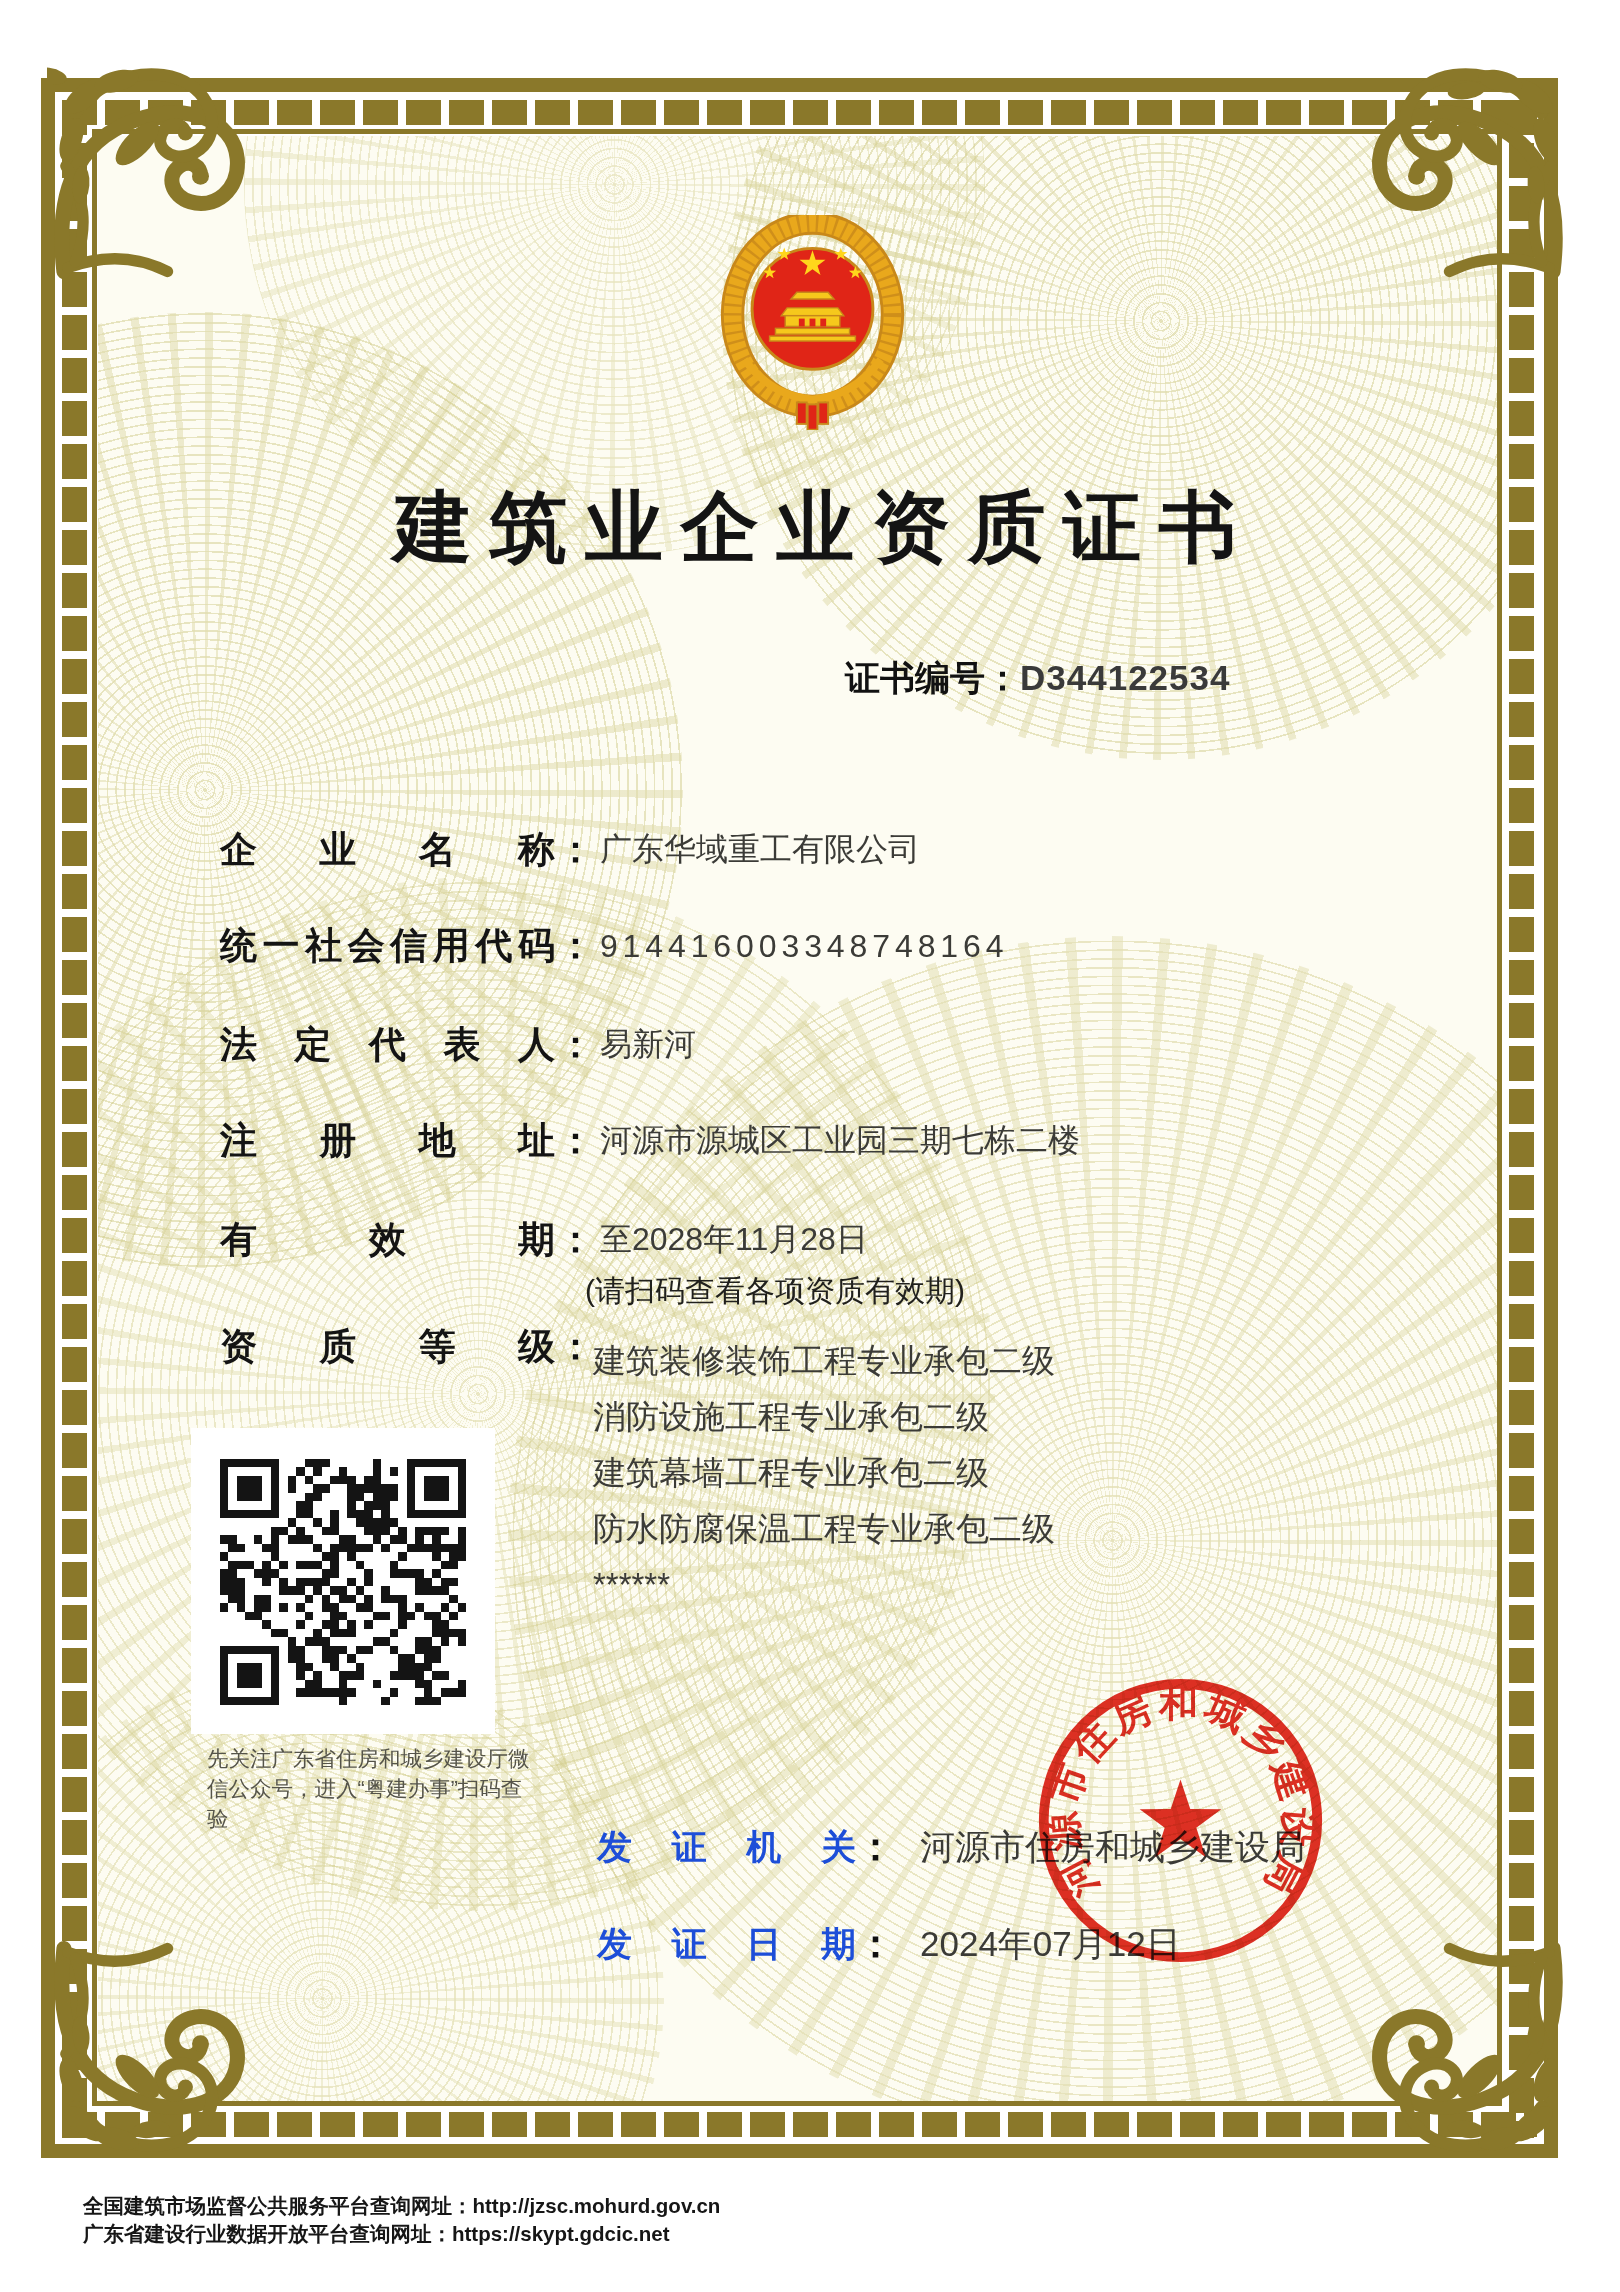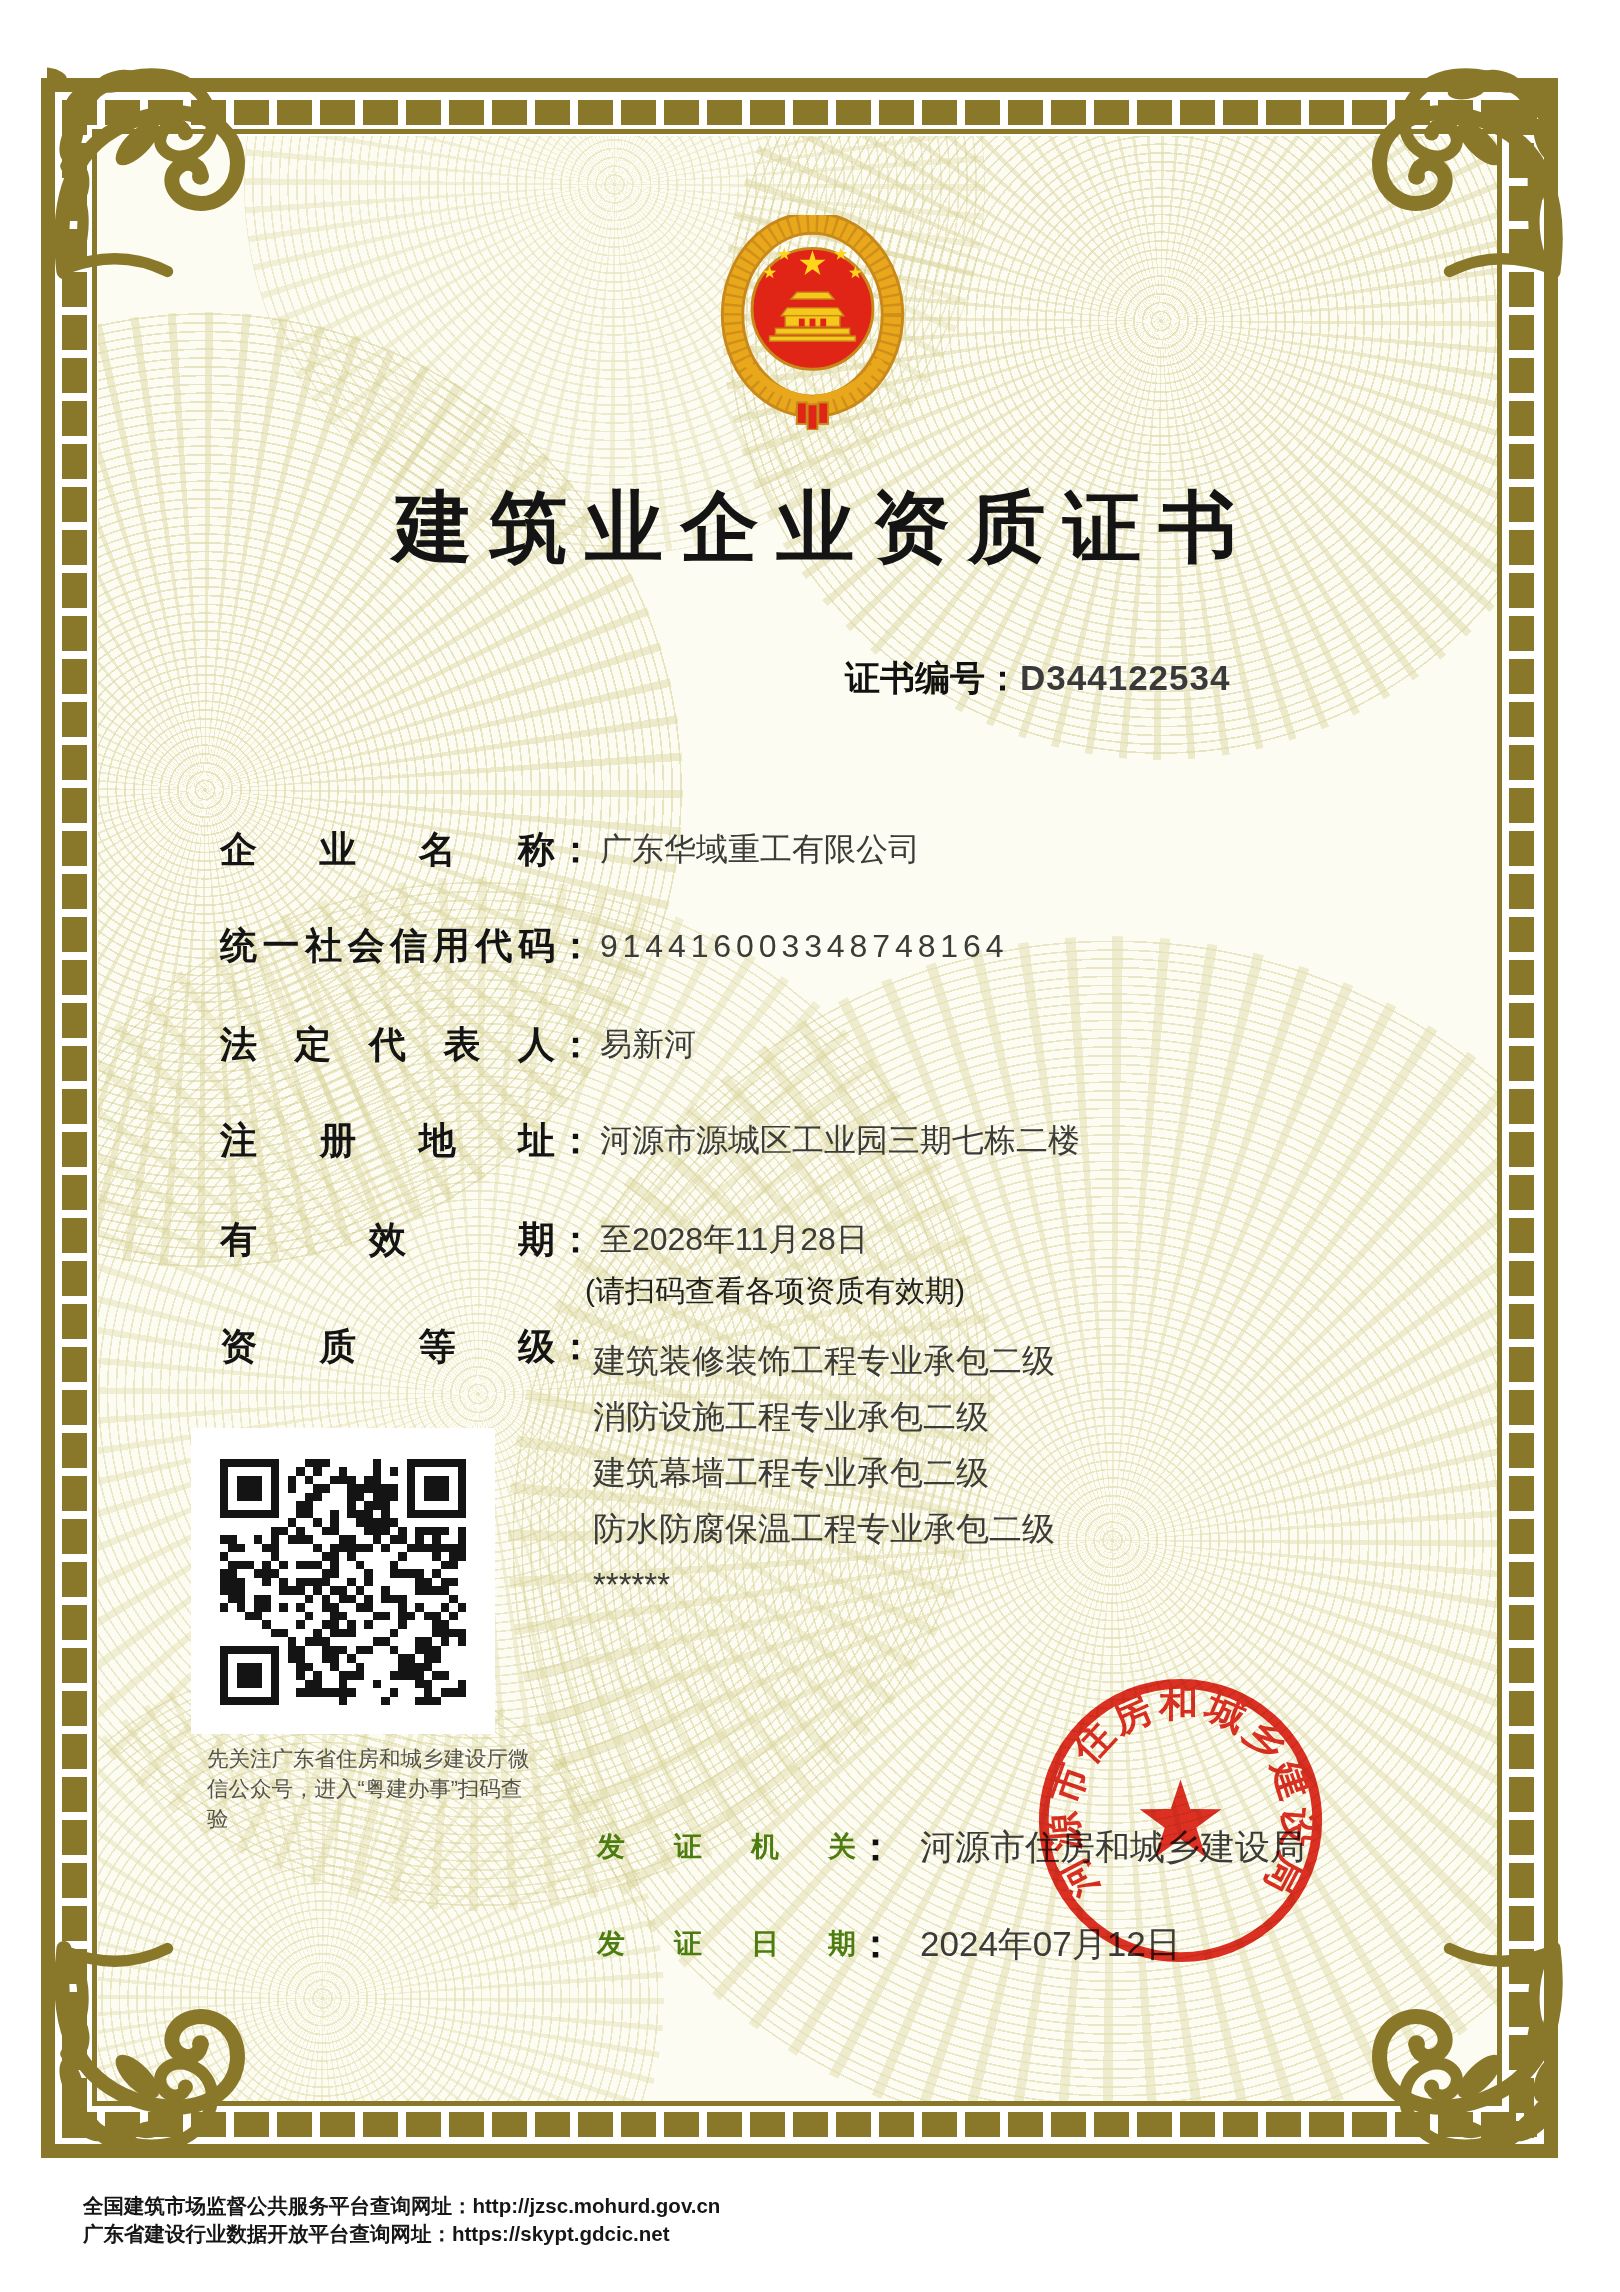--- a/index.html
+++ b/index.html
@@ -55,22 +55,22 @@
   .quals{position:absolute;left:593px;top:1324px;z-index:3;font-size:33px;color:#3b3b37;line-height:39px;}
   .quals div{white-space:nowrap;margin-top:17px;}
   
   .qrbox{position:absolute;left:191px;top:1428px;width:304px;height:306px;background:#ffffff;z-index:3;}
   .qr{position:absolute;left:29px;top:31px;}
   .qrcap{position:absolute;left:207px;top:1744px;width:326px;z-index:3;
      font-size:21.5px;line-height:30px;color:#55544a;}
   
   .issrow{position:absolute;left:597px;z-index:3;white-space:nowrap;}
   .i0{top:1820px}.i1{top:1917px}
-  .ilabel{display:inline-block;width:259px;font-size:28px;font-weight:700;
-      text-align:justify;text-align-last:justify;vertical-align:middle;color:#4d7c0f;}
+  .ilabel{display:inline-block;width:259px;font-size:35px;font-weight:700;
+      text-align:justify;text-align-last:justify;vertical-align:middle;color:#1d4ed8;}
   .icolon{font-size:39px;font-weight:700;vertical-align:middle;}
   .ivalue{display:inline-block;margin-left:25px;font-size:35px;font-weight:400;color:#3b3b37;vertical-align:middle;}
   .seal{position:absolute;left:1034px;top:1674px;z-index:4;mix-blend-mode:multiply;opacity:.95;}
   
   .footer{position:absolute;left:83px;top:2192px;z-index:3;font-size:20.5px;font-weight:700;
      line-height:28px;color:#161616;}
 </style>
 </head>
 <body>
 

